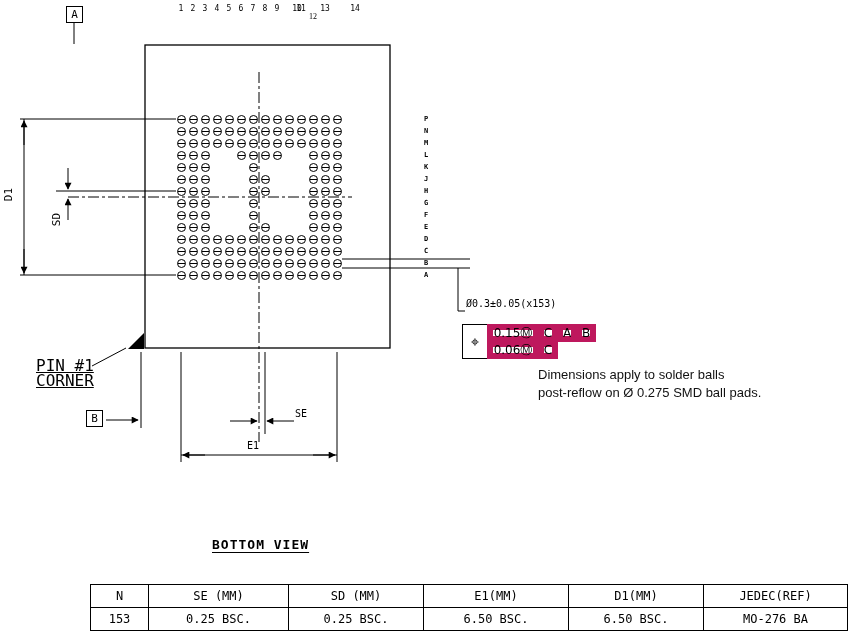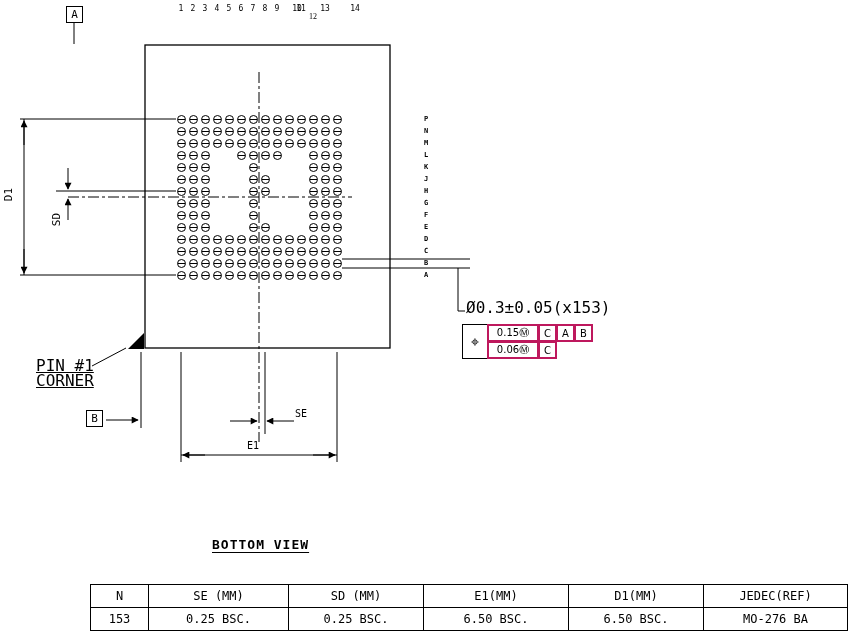--- a/index.html
+++ b/index.html
@@ -9,29 +9,29 @@
   .lbl{position:absolute;font-size:10px;white-space:nowrap;}
   .vlabel{position:absolute;font-size:11px;white-space:nowrap;transform:rotate(-90deg);transform-origin:center;}
   .datum{position:absolute;width:15px;height:15px;border:1.5px solid #000;display:flex;
          align-items:center;justify-content:center;font-size:11px;background:#fff;}
   .colnum{position:absolute;font-size:8px;transform:translateX(-50%);letter-spacing:0;}
   .rowletter{position:absolute;font-size:7px;line-height:8px;font-weight:bold;}
   .ball{position:absolute;width:7px;height:7px;border:1px solid #000;border-radius:50%;
         background:linear-gradient(#000,#000) 0 3px / 100% 1px no-repeat;}
   .pin1{position:absolute;left:36px;top:358px;font-size:16px;line-height:15px;}
   .pin1 div{text-decoration:underline;}
-  .callout-text{position:absolute;left:466px;top:298px;font-size:16px;white-space:nowrap;}
+  .callout-text{position:absolute;left:466px;top:298px;font-size:10px;white-space:nowrap;}
   .fcf{position:absolute;left:462px;top:324px;display:flex;align-items:stretch;}
   .fcf-sym{width:24px;border:1px solid #000;display:flex;align-items:center;justify-content:center;
            font-family:"DejaVu Sans",sans-serif;font-size:15px;}
   .fcf-rows{display:flex;flex-direction:column;}
   .fcf-row{display:flex;height:18px;}
   .fcf-row + .fcf-row{margin-top:-1px;}
-  .fcf-cell{border:2px solid #be185d;margin-left:-1px;display:flex;align-items:center;justify-content:center;
-            font-family:"DejaVu Sans",sans-serif;font-size:10px;padding:0 4px;box-sizing:border-box;}
+  .fcf-cell{border:6px solid #be185d;margin-left:-1px;display:flex;align-items:center;justify-content:center;
+            font-family:"DejaVu Sans",sans-serif;font-size:12px;padding:0 4px;box-sizing:border-box;}
   .fcf-cell.tol{width:52px;}
   .fcf-cell.dat{width:19px;}
   .note{position:absolute;left:538px;top:366px;font-family:"Liberation Sans","DejaVu Sans",sans-serif;
         font-size:13px;line-height:18px;color:#111;}
   .view-label{position:absolute;left:212px;top:537px;font-size:13px;font-weight:bold;letter-spacing:1px;
               text-decoration:underline;text-underline-offset:3px;}
   table.spec{position:absolute;left:90px;top:584px;width:757px;border-collapse:collapse;
              font-size:12px;table-layout:fixed;}
   table.spec td,table.spec th{border:1px solid #000;height:22px;text-align:center;
              font-weight:normal;padding:0 3px;overflow:hidden;white-space:nowrap;}
@@ -317,20 +317,24 @@
           <div class="fcf-cell dat">A</div>
           <div class="fcf-cell dat">B</div>
         </div>
         <div class="fcf-row">
           <div class="fcf-cell tol">0.06Ⓜ</div>
           <div class="fcf-cell dat">C</div>
         </div>
       </div>
   </div>
 
+  <div class="note">
+    <div>Dimensions apply to solder balls</div>
+    <div>post-reflow on Ø 0.275 SMD ball pads.</div>
+  </div>
 
   <div class="view-label">BOTTOM VIEW</div>
 
   <table class="spec">
     <colgroup>
       <col style="width:58px">
         <col style="width:140px">
         <col style="width:135px">
       <col style="width:145px">
         <col style="width:135px">

